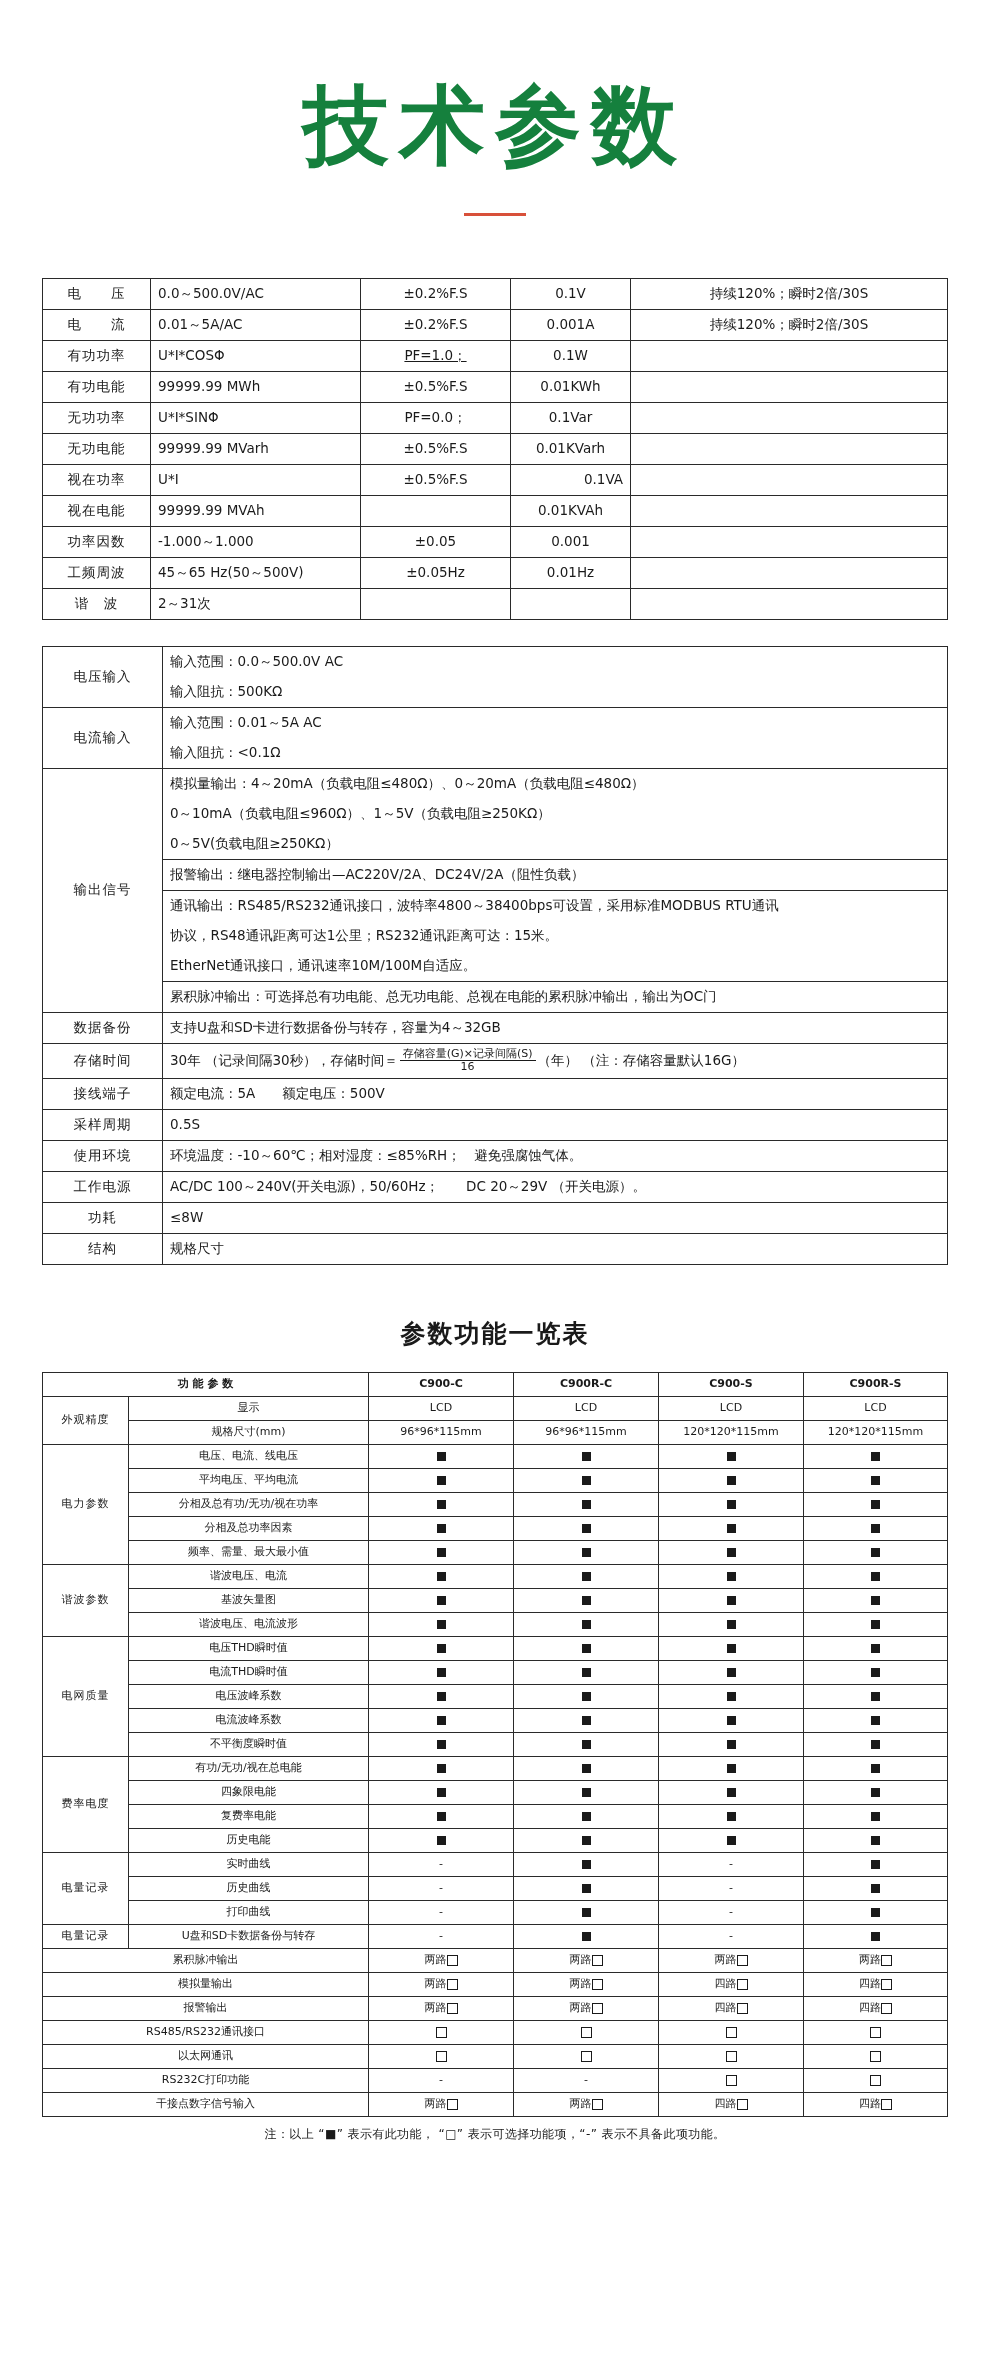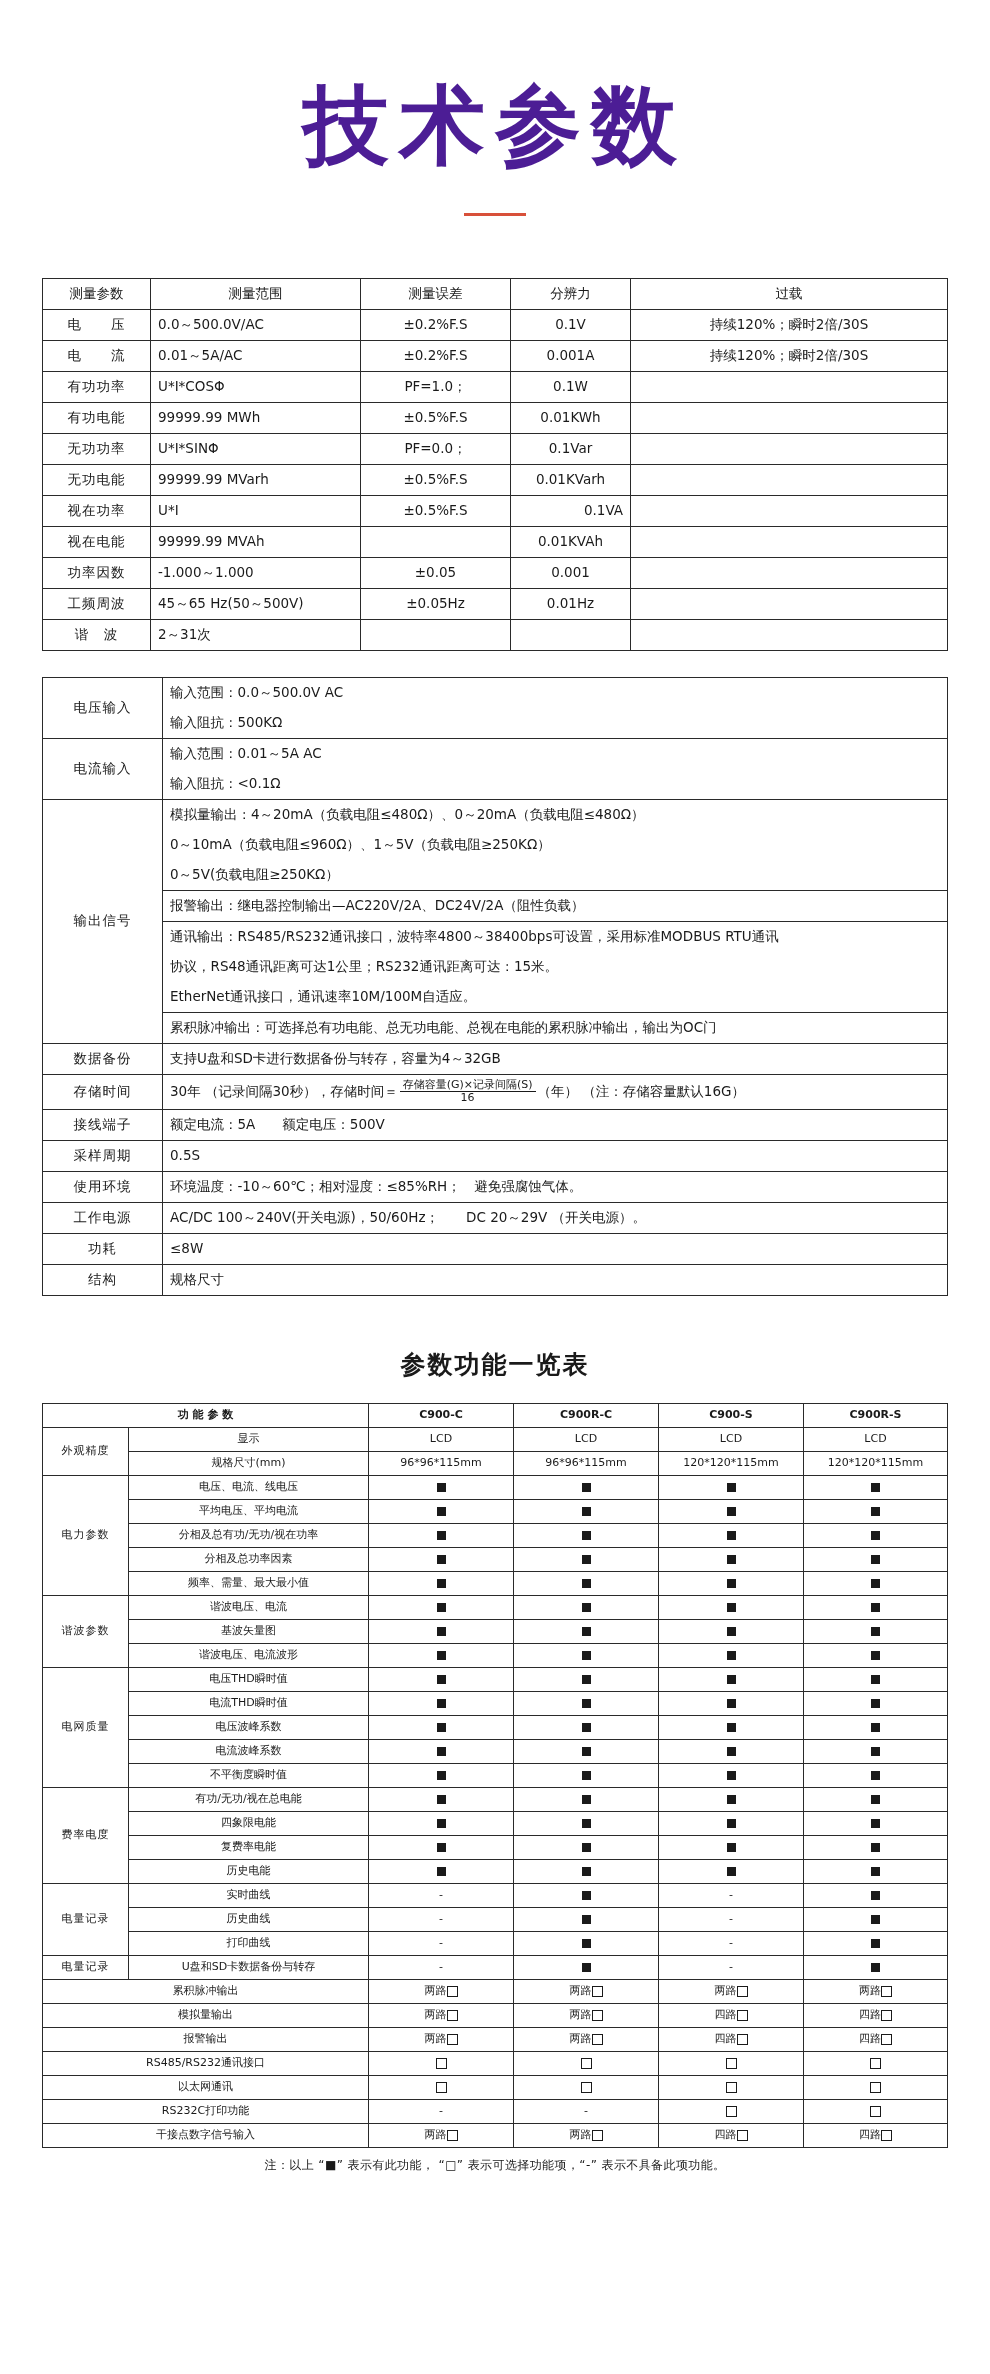--- a/index.html
+++ b/index.html
@@ -11,21 +11,21 @@
     -webkit-font-smoothing: antialiased;
   }
   .page { width: 990px; margin: 0 auto; position: relative; }
 
   
   .title-wrap { text-align: center; padding-top: 78px; }
   .main-title {
     font-size: 86px;
     font-weight: bold;
     letter-spacing: 10px;
-    color: #4c1d95;
+    color: #15803d;
     line-height: 1.1;
     font-family: "DejaVu Sans", "Liberation Sans", sans-serif;
   }
   .title-rule {
     width: 62px; height: 3px; background: #d8503a;
     margin: 40px auto 0;
   }
 
   
   table { border-collapse: collapse; }
@@ -114,44 +114,37 @@
   <table class="tbl" id="spec-table">
     <colgroup>
       <col style="width:108px">
         <col style="width:210px">
         <col style="width:150px">
         <col style="width:120px">
         <col>
     </colgroup>
     <tbody id="spec-body">
         <tr>
-          <td class="hdr c0">测量参数</td>
-          <td class="hdr">测量范围</td>
-          <td class="hdr">测量误差</td>
-          <td class="hdr">分辨力</td>
-          <td class="hdr">过载</td>
-        </tr>
-        <tr>
           <td class="c0">电　　压</td>
           <td>0.0～500.0V/AC</td>
           <td style="text-align: center;">±0.2%F.S</td>
           <td style="text-align: center;">0.1V</td>
           <td style="text-align: center;">持续120%；瞬时2倍/30S</td>
         </tr>
         <tr>
           <td class="c0">电　　流</td>
           <td>0.01～5A/AC</td>
           <td style="text-align: center;">±0.2%F.S</td>
           <td style="text-align: center;">0.001A</td>
           <td style="text-align: center;">持续120%；瞬时2倍/30S</td>
         </tr>
         <tr>
           <td class="c0">有功功率</td>
           <td>U*I*COSΦ</td>
-          <td style="text-align: center;">PF=1.0；</td>
+          <td style="text-align: center; text-decoration: underline;">PF=1.0；</td>
           <td style="text-align: center;">0.1W</td>
           <td style="text-align: center;"></td>
         </tr>
         <tr>
           <td class="c0">有功电能</td>
           <td>99999.99 MWh</td>
           <td style="text-align: center;">±0.5%F.S</td>
           <td style="text-align: center;">0.01KWh</td>
           <td style="text-align: center;"></td>
         </tr>

